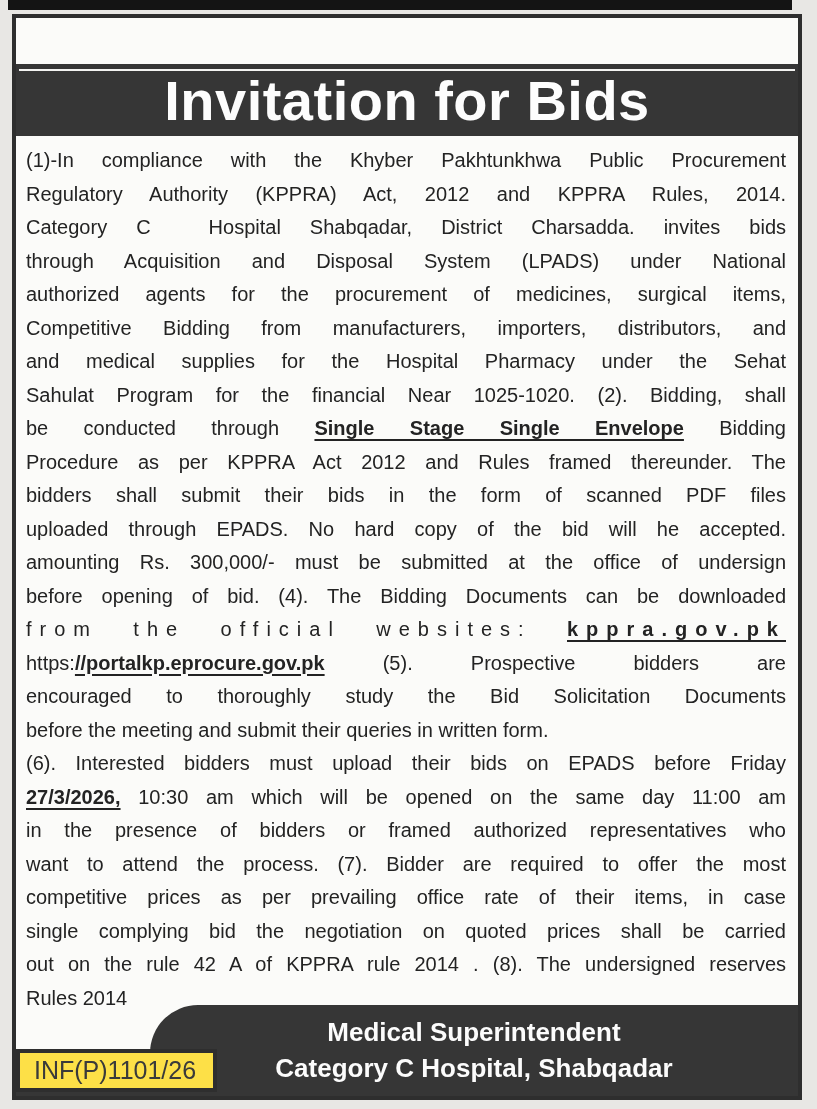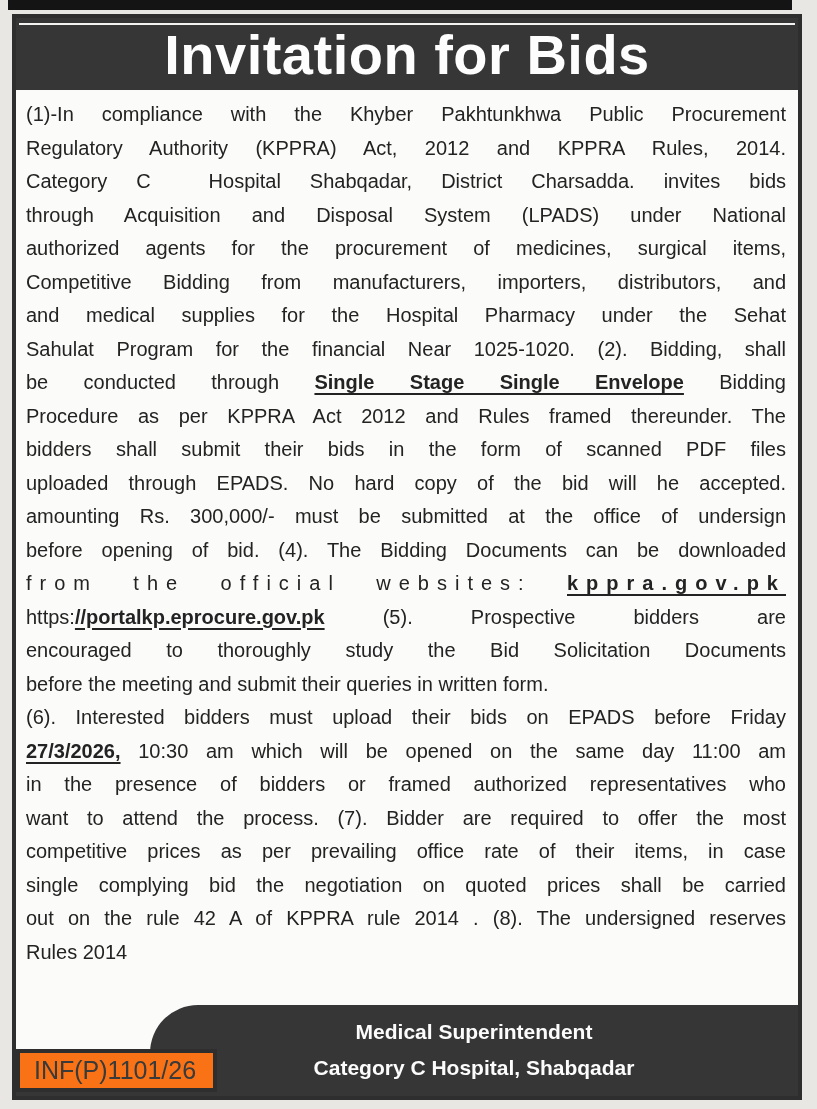--- a/index.html
+++ b/index.html
@@ -23,20 +23,21 @@
   }
   .ad{
     position:absolute;left:12px;top:14px;width:790px;height:1086px;
     background:var(--paper);
     border:4px solid #2e2e2e;
   }
   .header{
     position:relative;
     height:72px;
     background:var(--box-dark);
+    margin-top:46px;
   }
   .header::before{
     content:"";
     position:absolute;top:5px;left:3px;right:3px;height:2px;
     background:#f3f3f1;
   }
   .title{
     text-align:center;
     color:#fdfdfd;
     font-size:56px;
@@ -70,29 +71,29 @@
     position:absolute;right:0;bottom:0;
     width:648px;height:91px;
     background:var(--box-dark);
     border-top-left-radius:48px;
     z-index:2;
     padding-top:9px;
     text-align:center;
     color:#fcfcfc;
   }
   .footer-line{
-    font-size:21px;
+    font-size:26px;
     font-weight:bold;
     line-height:36px;
     white-space:nowrap;
   }
   .ref-box{
     position:absolute;left:0;bottom:4px;
     z-index:3;
-    background:#f97316;
+    background:#fde047;
     border:4px solid #2e2e2e;
     color:#3a3a3a;
     font-size:25px;
     line-height:32px;
     padding:1px 17px 2px 14px;
     white-space:nowrap;
   }
 </style>
 </head>
 <body>

